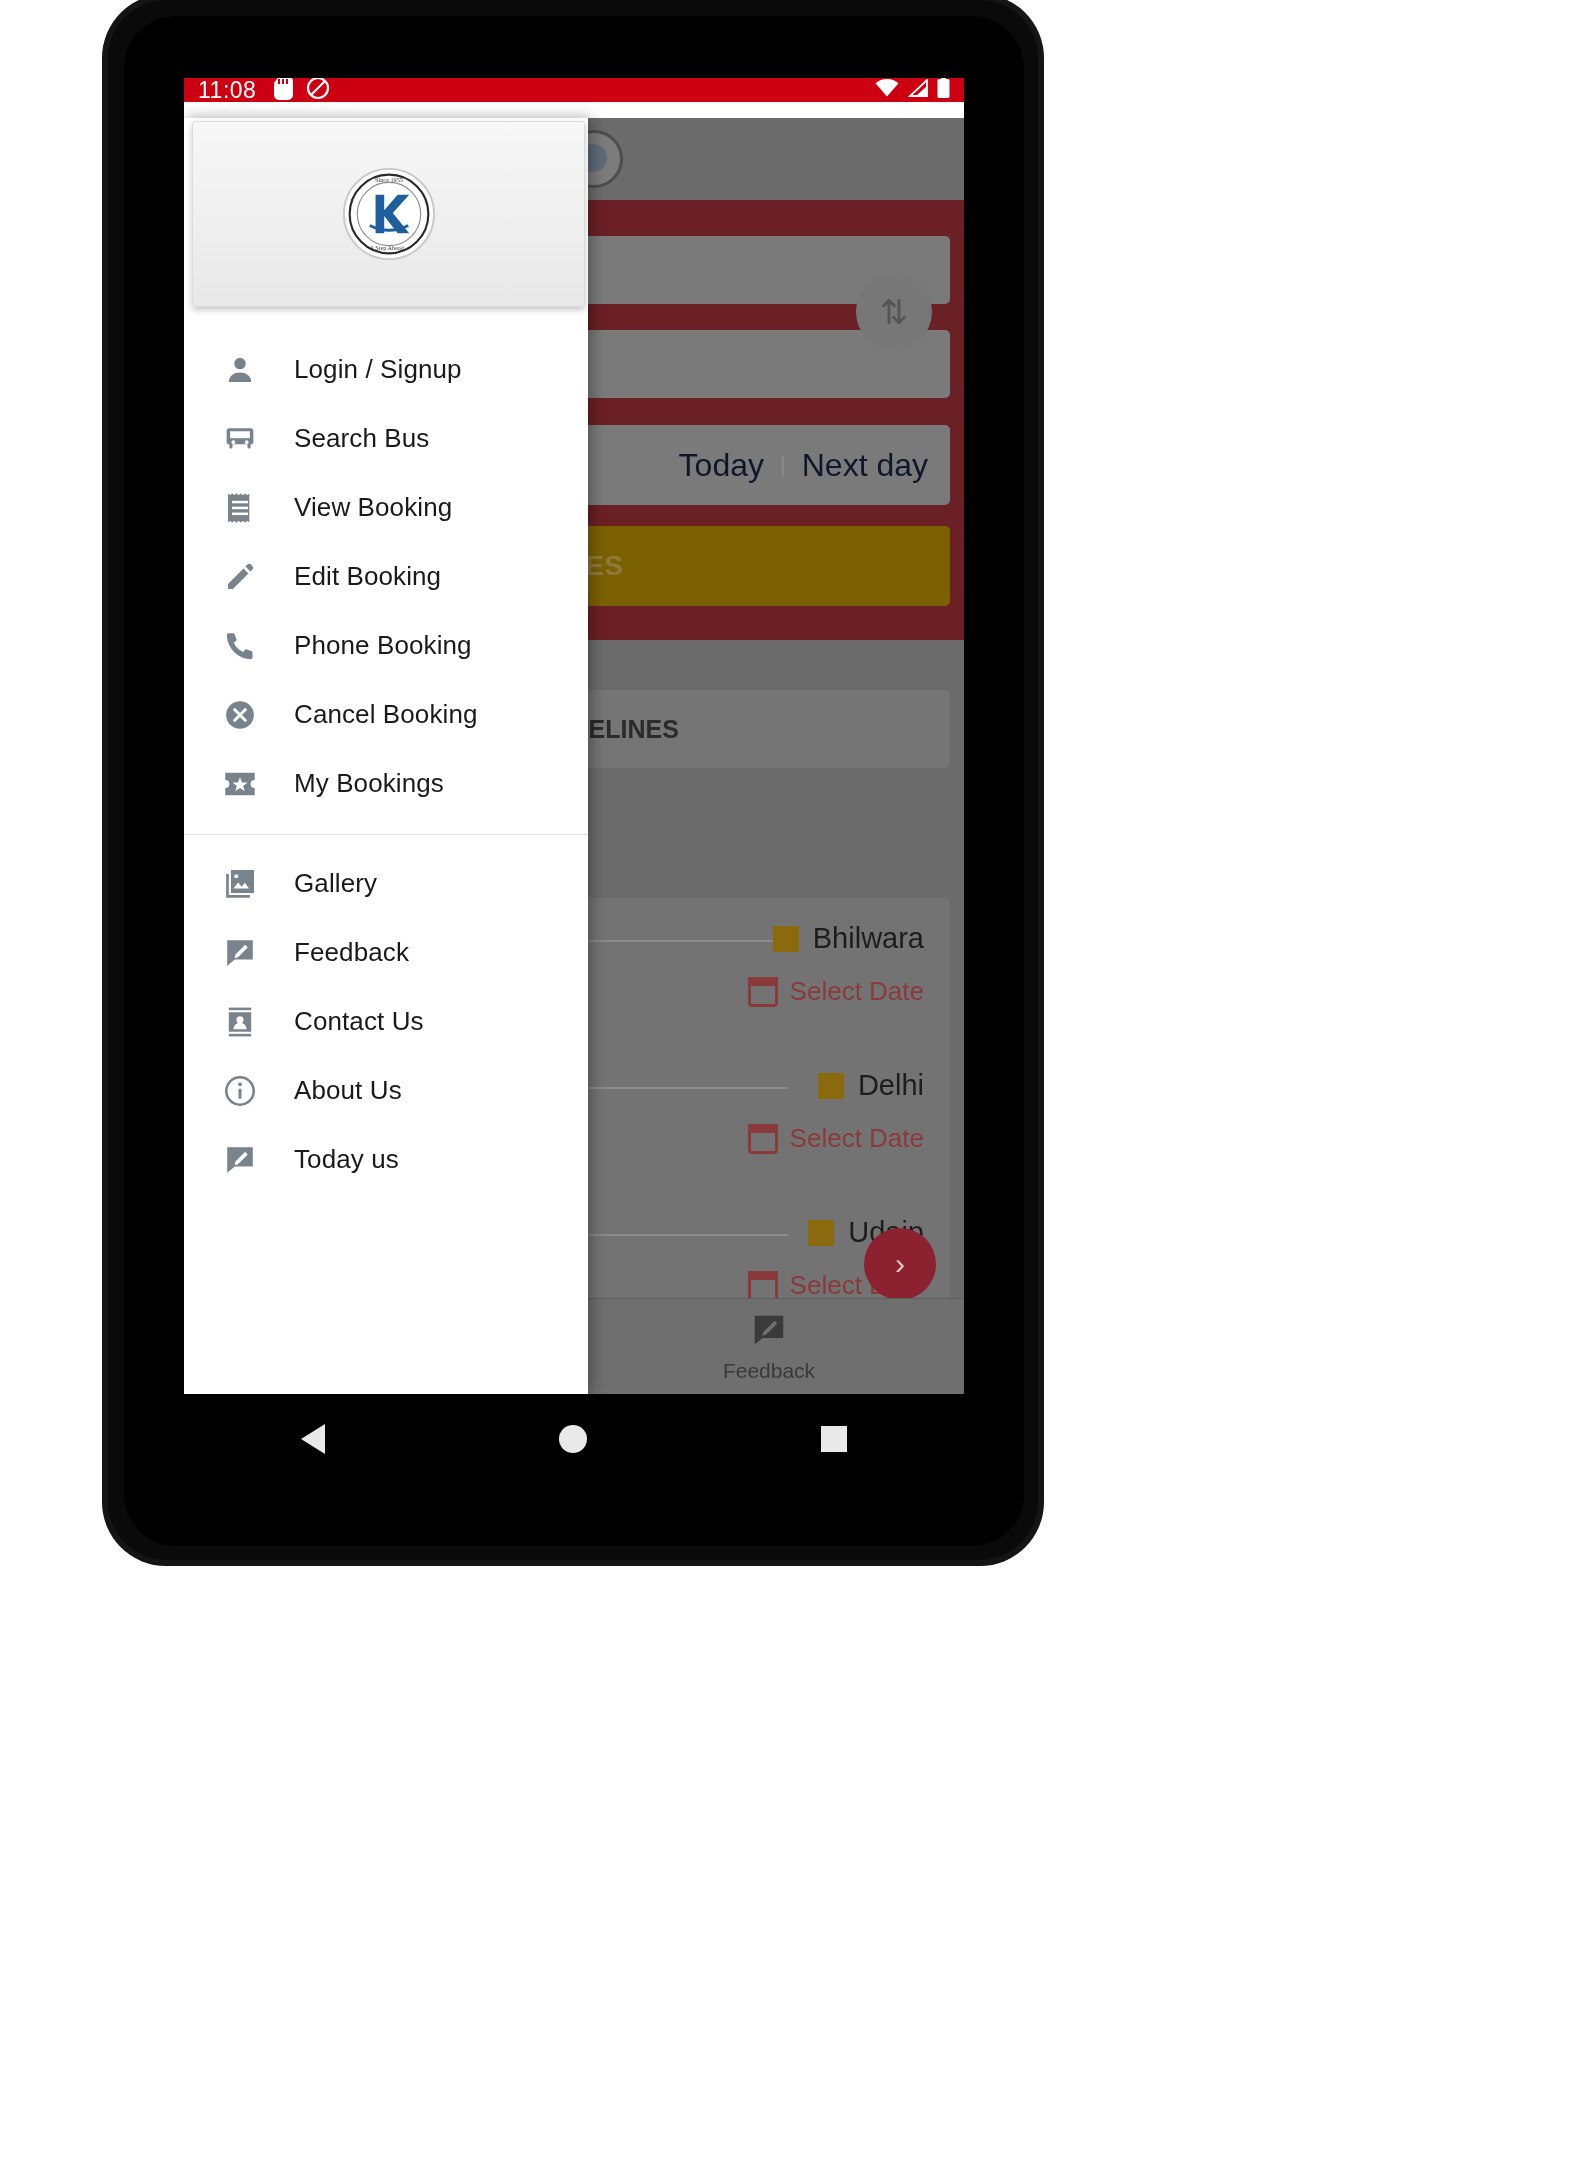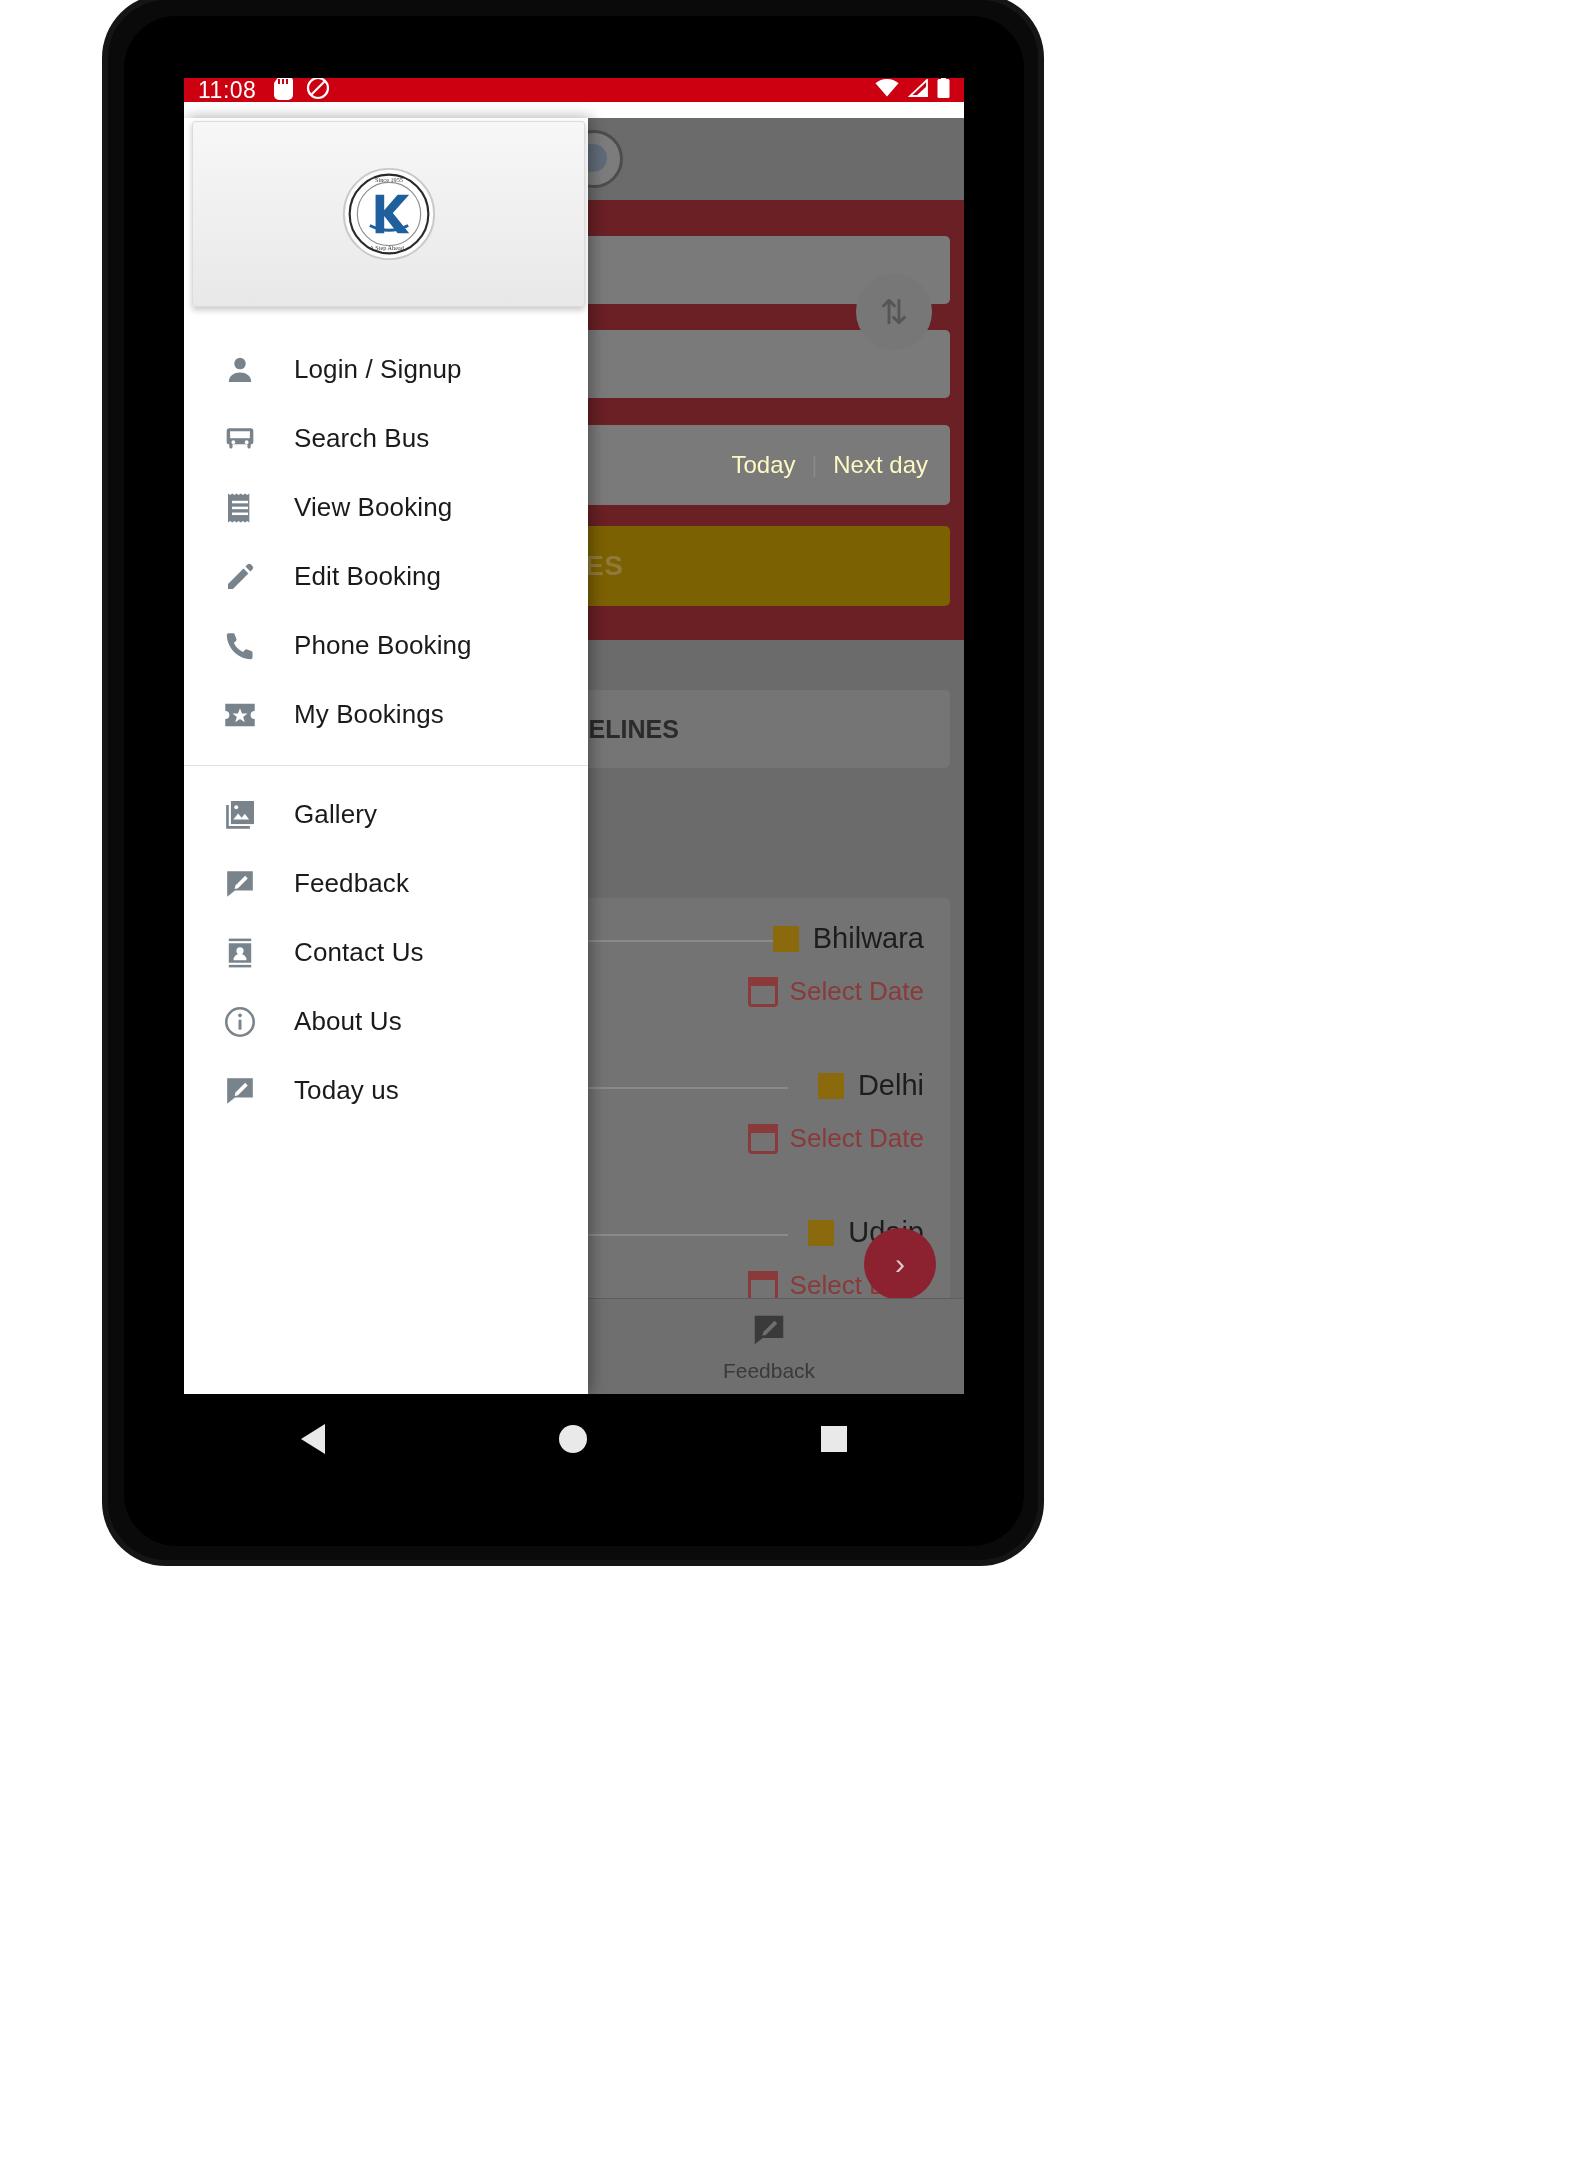--- a/index.html
+++ b/index.html
@@ -95,21 +95,21 @@
     display: flex; align-items: center; justify-content: center;
     color: #555; font-size: 34px;
   }
   #bg-date-row {
     position: absolute; left: 14px; top: 225px;
     width: 752px; height: 80px;
     background: #7a7a7a; border-radius: 5px;
     display: flex; align-items: center; justify-content: flex-end;
     padding-right: 22px; gap: 16px;
   }
-  .bg-date-chip { color: #fef9c3; font-size: 24px; }
+  .bg-date-chip { color: #0f172a; font-size: 32px; }
   .bg-date-sep  { color: #8a8a8a; font-size: 22px; }
   #bg-search-btn {
     position: absolute; left: 14px; top: 326px;
     width: 752px; height: 80px;
     background: #7c6103; border-radius: 5px;
     display: flex; align-items: center; justify-content: center;
     color: #8f7a3a; font-size: 28px; font-weight: 700; letter-spacing: .5px;
   }
 
   #bg-guidelines {
@@ -443,20 +443,29 @@
 
       <div class="menu-item">
         <span class="menu-icon">
           <svg width="32" height="32" viewBox="0 0 24 24">
               <path d="M6.6 2.5c.7 0 1.3.4 1.5 1l1.2 3.2c.2.6 0 1.3-.5 1.7L7.4 9.6a13 13 0 0 0 6.9 6.9l1.2-1.4c.4-.5 1.1-.7 1.7-.5l3.2 1.2c.6.2 1 .8 1 1.5v3.2c0 .9-.7 1.6-1.6 1.5C10.2 21.3 2.7 13.8 2.1 4.1c-.1-.9.6-1.6 1.5-1.6z"></path>
             </svg>
         </span>
         <span class="menu-label">Phone Booking</span>
       </div>
 
+      <div class="menu-item">
+        <span class="menu-icon">
+          <svg width="32" height="32" viewBox="0 0 24 24">
+              <circle cx="12" cy="12" r="10.4"></circle>
+              <path d="M8.1 6.6 12 10.5l3.9-3.9 1.5 1.5-3.9 3.9 3.9 3.9-1.5 1.5-3.9-3.9-3.9 3.9-1.5-1.5 3.9-3.9-3.9-3.9z" fill="#fff"></path>
+            </svg>
+        </span>
+        <span class="menu-label">Cancel Booking</span>
+      </div>
 
       <div class="menu-item">
         <span class="menu-icon">
           <svg width="34" height="30" viewBox="0 0 24 18">
               <path d="M1.6 1h20.8v5.1a2.9 2.9 0 0 0 0 5.8V17H1.6v-5.1a2.9 2.9 0 0 0 0-5.8z"></path>
               <path d="M12 4.3 13.4 8h3.9l-3.1 2.4 1.2 3.8L12 11.9l-3.4 2.3 1.2-3.8L6.7 8h3.9z" fill="#fff"></path>
             </svg>
         </span>
         <span class="menu-label">My Bookings</span>
       </div>

